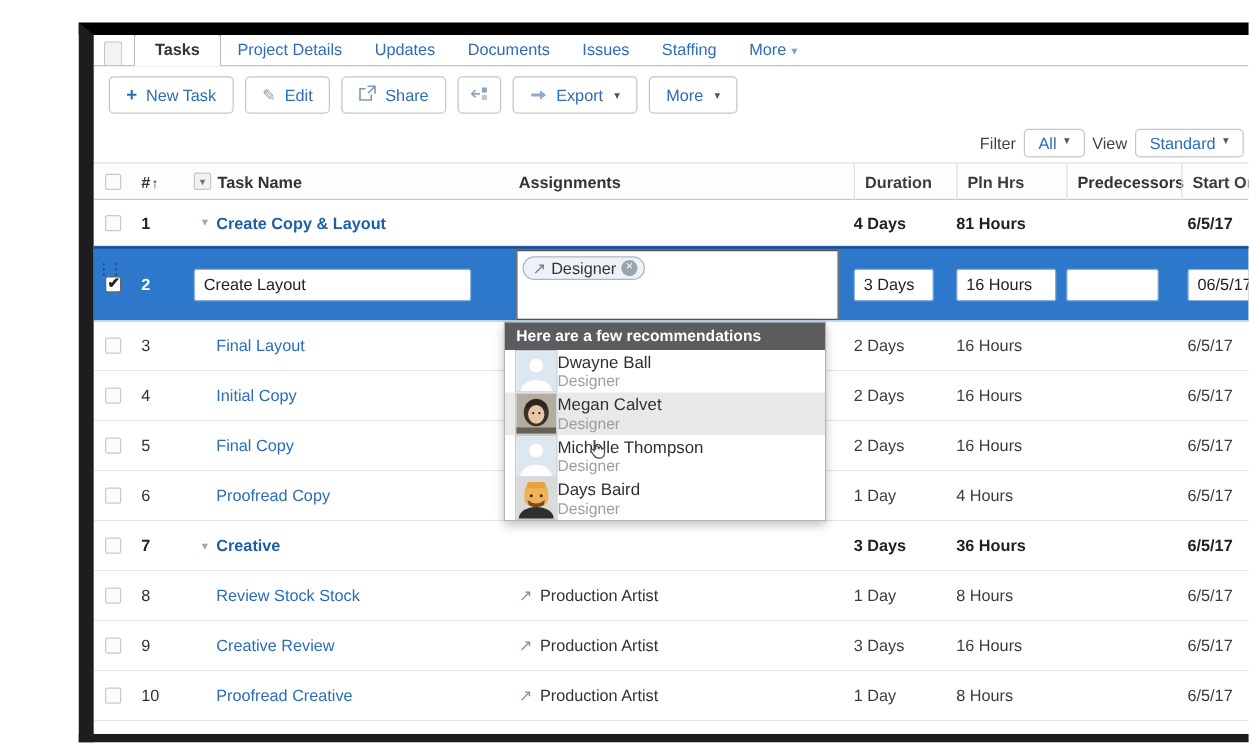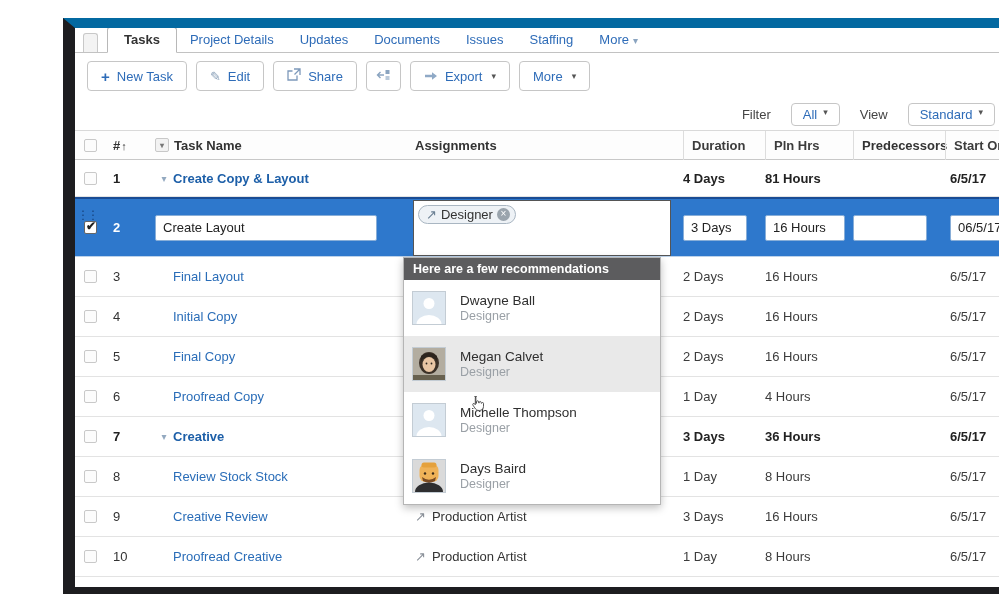--- a/index.html
+++ b/index.html
@@ -3,42 +3,42 @@
 <meta charset="utf-8">
 <style>
   * { box-sizing: border-box; }
   html,body { margin:0; padding:0; }
   body {
     width:999px; height:594px; background:#fff; overflow:hidden; position:relative;
     font-family:"Liberation Sans", sans-serif; -webkit-font-smoothing:antialiased;
   }
   .frame {
     position:absolute; left:63px; top:18px; width:936px; height:576px;
-    border-left:12px solid #1d1d20; border-top:10px solid #0369a1; border-bottom:7px solid #1d1d20;
+    border-left:12px solid #1d1d20; border-top:10px solid #000000; border-bottom:7px solid #1d1d20;
     background:#fff; overflow:hidden;
   }
   .content { position:relative; width:924px; height:559px; background:#fff; }
 
   
   .tabbar { height:25px; display:flex; align-items:flex-end; border-bottom:1px solid #c2c2c2; padding-left:8px; }
   .tabstub { width:15px; height:19px; border:1px solid #c8c8c8; border-bottom:none; border-radius:3px 3px 0 0; background:#f3f3f3; margin-right:9px; }
   .tab { font-size:13px; color:#2e6cb8; padding:4px 13px 5px; cursor:default; white-space:nowrap; }
   .tab.active { color:#333; font-weight:bold; background:#fff; border:1px solid #b8b8b8; border-bottom:1px solid #fff; border-radius:3px 3px 0 0; margin-bottom:-1px; padding:4px 16px 5px; }
   .tab .tcaret { color:#8aa4c0; font-size:10px; margin-left:4px; }
 
   
   .toolbar { height:46px; display:flex; align-items:center; gap:9px; padding-left:12px; }
   .btn { height:30px; display:inline-flex; align-items:center; gap:7px; padding:0 13px; background:#fff; border:1px solid #c6c6c6; border-radius:4px; font-size:13px; color:#2e6cb8; cursor:default; white-space:nowrap; }
   .btn .ic-plus { color:#2e6cb8; font-weight:bold; font-size:15px; }
   .btn .ic-glyph { color:#8aa0b8; font-size:13px; }
   .btn .bcaret { color:#555; font-size:9px; margin-left:2px; }
   .btn.icon-only { padding:0 9px; }
 
   
-  .filterbar { height:32px; display:flex; align-items:center; justify-content:flex-end; gap:20px; padding-right:4px; border-bottom:1px solid #d9d9d9; font-size:13px; color:#444; }
+  .filterbar { height:32px; display:flex; align-items:center; justify-content:flex-end; gap:6px; padding-right:4px; border-bottom:1px solid #d9d9d9; font-size:13px; color:#444; }
   .fdrop { display:inline-flex; align-items:flex-start; gap:6px; border:1px solid #c6c6c6; border-radius:4px; background:#fff; color:#2e6cb8; padding:3px 11px; }
   .fdrop .bcaret { color:#555; font-size:9px; }
 
   
   .thead { height:29px; display:flex; align-items:center; font-size:13px; font-weight:bold; color:#333; border-bottom:1px solid #c8c8c8; background:#fdfdfd; }
   .cell { flex:none; }
   .c-check { width:34px; padding-left:9px; display:flex; align-items:center; }
   .c-num  { width:46px; padding-left:4px; }
   .c-name { width:258px; display:flex; align-items:center; }
   .c-assign { width:270px; padding-left:2px; display:flex; align-items:center; gap:6px; }
@@ -72,21 +72,21 @@
   .drag { position:absolute; left:2px; top:12px; color:#16417c; font-size:12px; letter-spacing:-2px; line-height:8px; }
   .edit-input { height:26px; border:1px solid #88aed8; border-radius:2px; font-family:"Liberation Sans",sans-serif; font-size:13px; color:#222; padding:2px 7px; background:#fff; outline:none; }
   .assignbox { position:absolute; left:338px; top:1px; width:258px; height:56px; background:#fff; border:1px solid #555; z-index:6; padding:4px; }
   .chip { display:inline-flex; align-items:center; gap:4px; border:1px solid #a9b6c2; background:#eef2f6; border-radius:10px; padding:1px 5px 1px 7px; font-size:13px; color:#333; }
   .chip .roleic { color:#6a7f93; }
   .chip-x { width:13px; height:13px; border-radius:50%; background:#9aa4ad; color:#fff; font-size:10px; line-height:12px; text-align:center; cursor:pointer; }
 
   
   .reco { position:absolute; left:328px; top:229px; width:258px; background:#fff; border:1px solid #b5b5b5; box-shadow:0 3px 8px rgba(0,0,0,.25); z-index:10; }
   .reco-head { height:22px; background:#5c5c5e; color:#fff; font-size:12.5px; font-weight:bold; display:flex; align-items:center; padding:0 9px; }
-  .reco-item { height:56px; display:flex; align-items:center; gap:14px; padding:0 8px; position:relative; }
+  .reco-item { height:34px; display:flex; align-items:center; gap:0; padding:0 8px; position:relative; }
   .reco-item.hl { background:#e9e9e9; }
   .avatar { width:34px; height:34px; border:1px solid #c3ccd4; flex:none; display:block; background:#fff; }
   .avatar svg { display:block; }
   .who { display:flex; flex-direction:column; line-height:1.15; }
   .nm { font-size:13.5px; color:#2f2f2f; }
   .rl { font-size:12.5px; color:#9aa0a6; }
   .cursor-icon { position:absolute; left:66px; top:3px; z-index:11; }
 </style>
 </head>
 <body>

